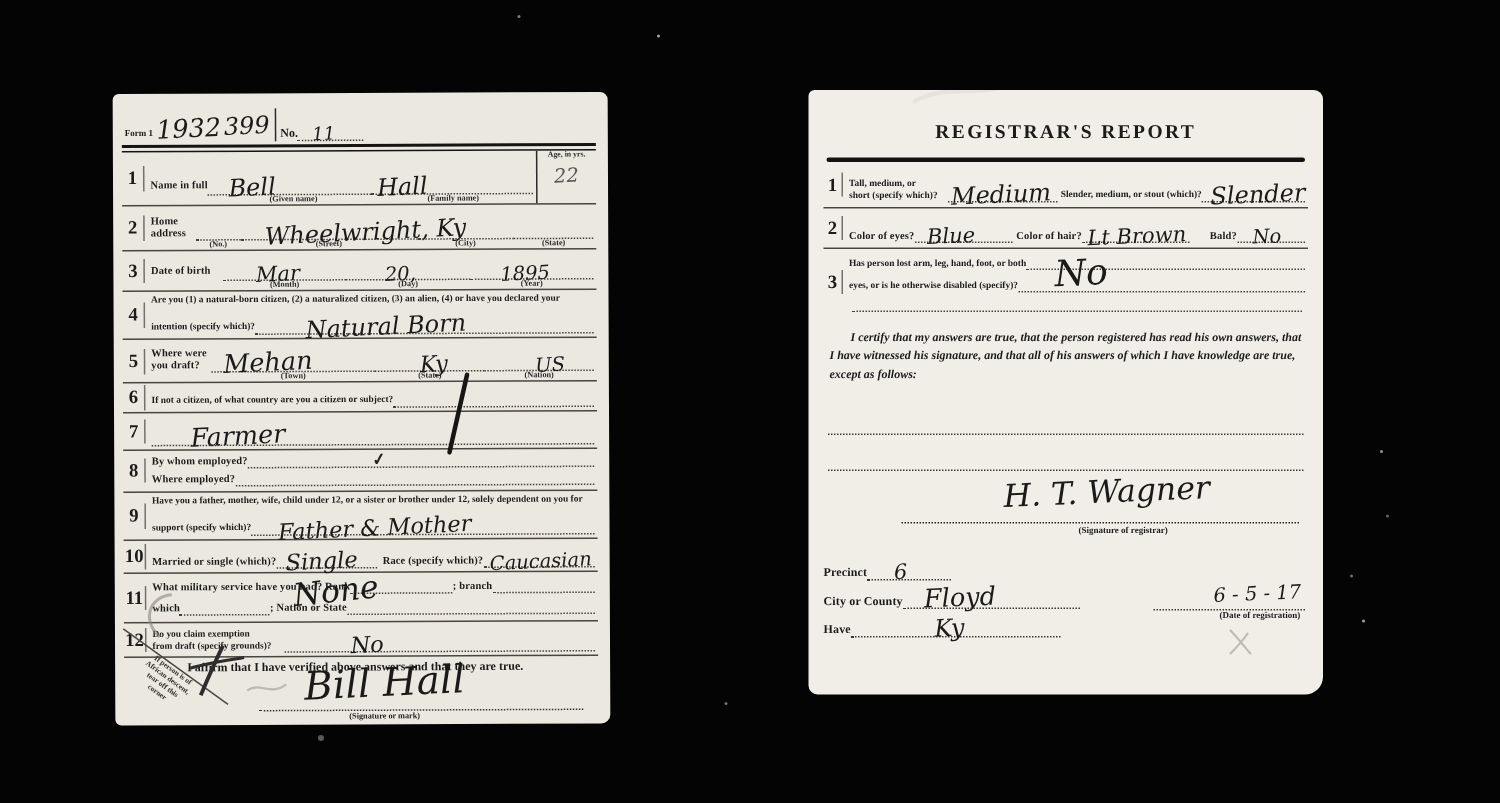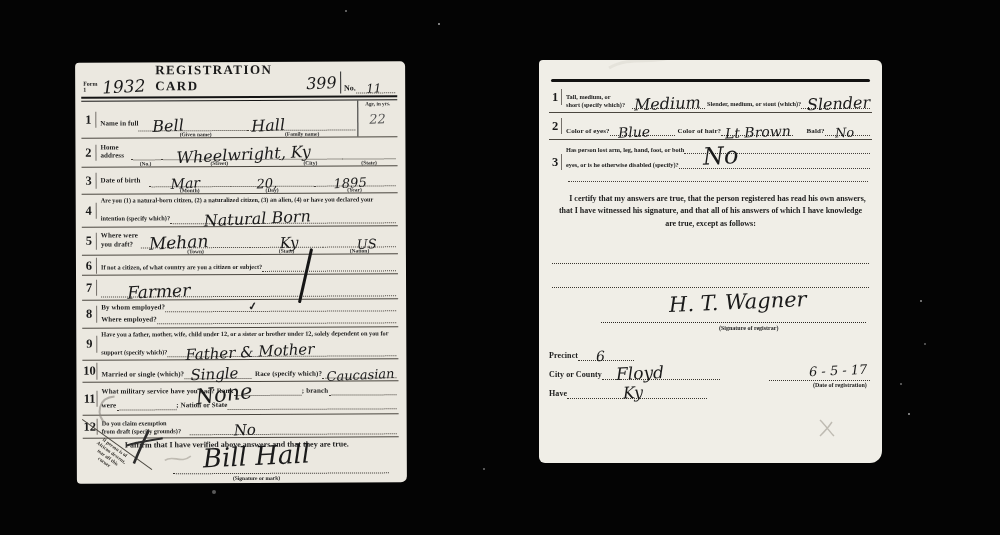--- a/index.html
+++ b/index.html
@@ -88,21 +88,21 @@
     background: #161616; transform: rotate(13deg); border-radius: 2px;
   }
   .mark-check { position: absolute; left: 172px; top: 238px; font-size: 11px; font-weight: bold; color: #222; transform: rotate(-8deg); }
 
   
   .rr-title { text-align: center; font-size: 13px; font-weight: bold; letter-spacing: 1.6px; margin-top: 10px; }
   .thickrule { height: 3px; background: #121212; margin: 9px 2px 0 2px; border-radius: 2px; }
   .rrow { display: flex; border-bottom: 1px solid #4a463f; position: relative; }
   .rrow .num { flex: 0 0 13px; }
   .big-no { position: absolute; left: 45%; top: 4px; font-size: 24px; }
-  .cert { font-size: 8px; font-weight: bold; line-height: 1.55; padding: 9px 4px 0 4px; text-indent: 14px; text-align: center; }
+  .cert { font-size: 8px; font-weight: bold; line-height: 1.55; padding: 9px 4px 0 4px; text-indent: 14px; text-align: left; font-style: italic; }
   .blank { border-bottom: 1px dotted #3a362f; height: 24px; margin: 0 3px; }
   .sigarea-r { position: relative; height: 50px; }
   .sigline-r { position: absolute; left: 52px; right: 6px; top: 34px; border-bottom: 1.5px dotted #2a2722; }
   .sig-r { position: absolute; left: 120px; top: 4px; font-size: 21px; }
   .sigcap-r { position: absolute; left: 170px; top: 37px; font-size: 6px; font-weight: bold; }
   .rbottom { display: flex; margin-top: 4px; }
   .rbl { flex: 0 0 190px; }
   .rbl-row { display: flex; align-items: flex-end; height: 19px; }
   .rbl-row .lbl { font-size: 8px; }
   .rb-dot { position: relative; border-bottom: 1px dotted #3a362f; height: 10px; }
@@ -126,21 +126,20 @@
 <body>
 
 <div class="specks"></div>
 
 <div class="card" id="card-left">
   <div class="inner">
 
     <div class="lc-header">
       <span class="form-lbl">Form 1</span>
       <span class="hw hw-form">1932</span>
-      <span class="reg-title">REGISTRATION CARD</span>
       <span class="hw hw-serial">399</span>
       <span class="vline"></span>
       <span class="no-lbl">No.</span>
       <span class="no-dot">
           <span class="hw">11</span>
         </span>
     </div>
     <div class="dblrule"></div>
 
     <div class="row" style="height:37px">
@@ -323,21 +322,21 @@
     <div class="row" style="height:33px">
       <div class="num">11</div>
       <div class="rcn" style="justify-content:space-around">
         <div class="hline" style="height:11px">
           <span class="lbl">What military service have you had? Rank</span>
           <span class="fill dotted" style="flex:0.8"></span>
           <span class="lbl">; branch</span>
           <span class="fill dotted" style="flex:0.8"></span>
         </div>
         <div class="hline" style="height:11px;margin-bottom:2px">
-          <span class="lbl">were</span>
+          <span class="lbl">which</span>
           <span class="dotted" style="width:60px"></span>
           <span class="lbl">; Nation or State</span>
           <span class="fill dotted"></span>
         </div>
         <span class="hw" style="position:absolute;left:96px;top:2px;font-size:21px;transform:rotate(-6deg)">None</span>
       </div>
     </div>
 
     <div class="row" style="height:24px">
       <div class="num">12</div>
@@ -380,20 +379,21 @@
   </div>
 </div>
 
 <div class="card" id="card-right">
   <div class="inner">
 
     <svg class="ghost" width="220" height="40">
       <path d="M10,34 C30,22 50,30 70,24 C95,16 120,28 145,20 C165,14 190,24 210,18" stroke="#b9b4a8" stroke-width="3" fill="none" opacity="0.35"></path>
     </svg>
 
+    <div class="rr-title">REGISTRAR'S REPORT</div>
     <div class="thickrule"></div>
 
     <div class="rrow" style="height:31px">
       <div class="num">1</div>
       <div class="rcn">
         <div class="hline" style="height:22px;margin-bottom:3px">
           <span class="seg" style="width:66px">
             <span class="lbl6">Tall, medium, or</span>
             <span class="lbl6">short (specify which)?</span>
           </span>

